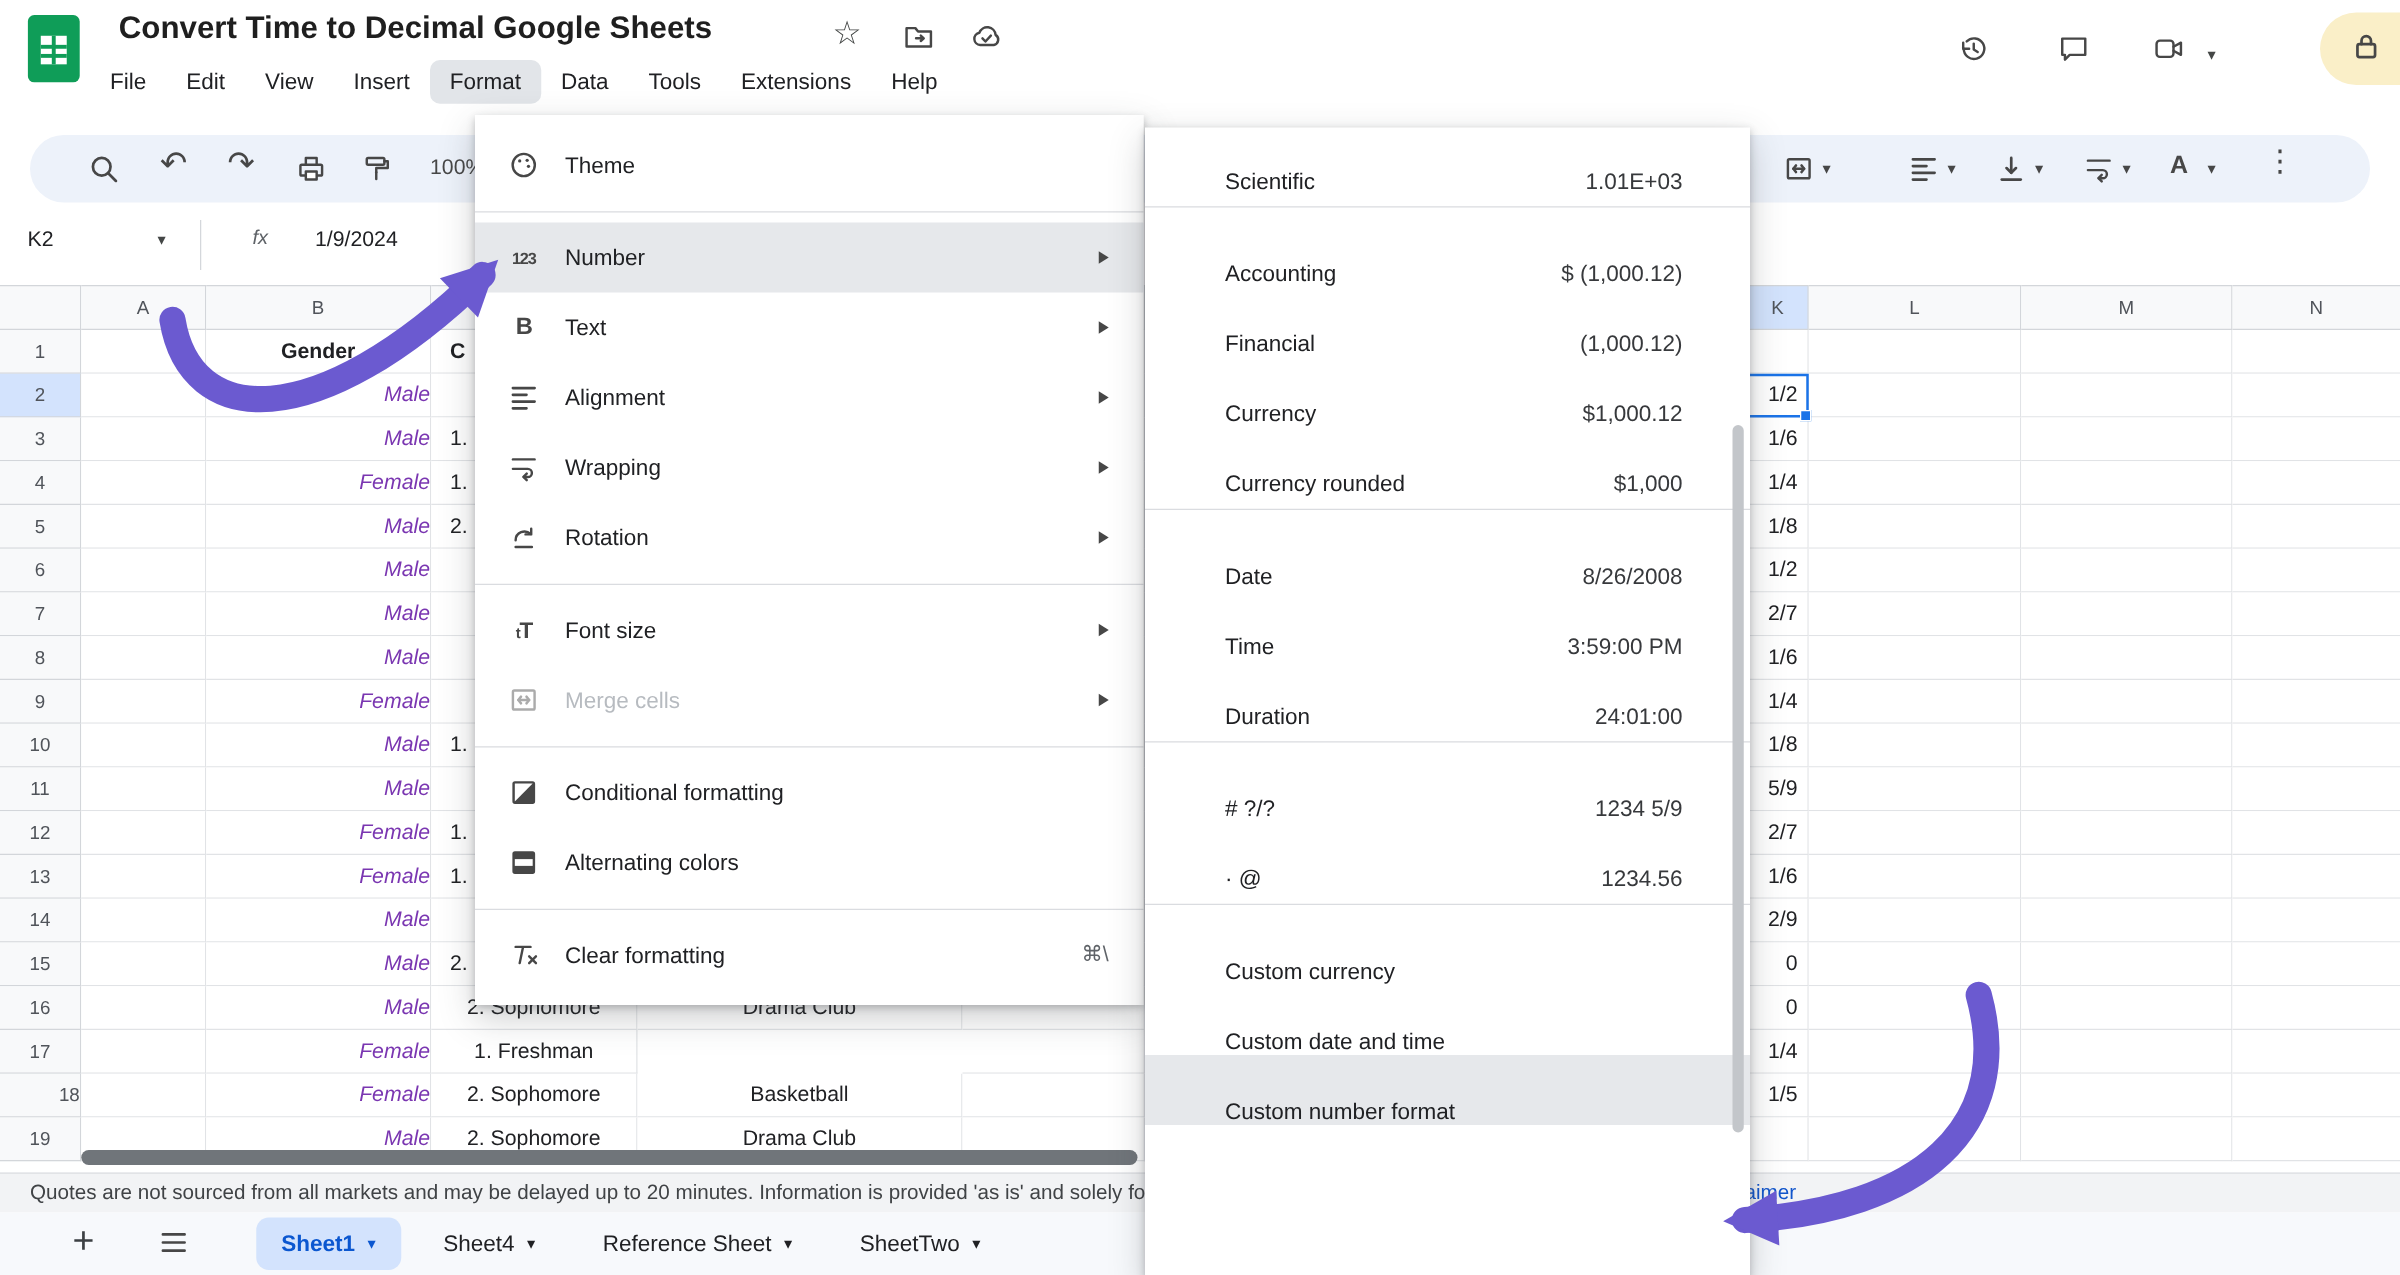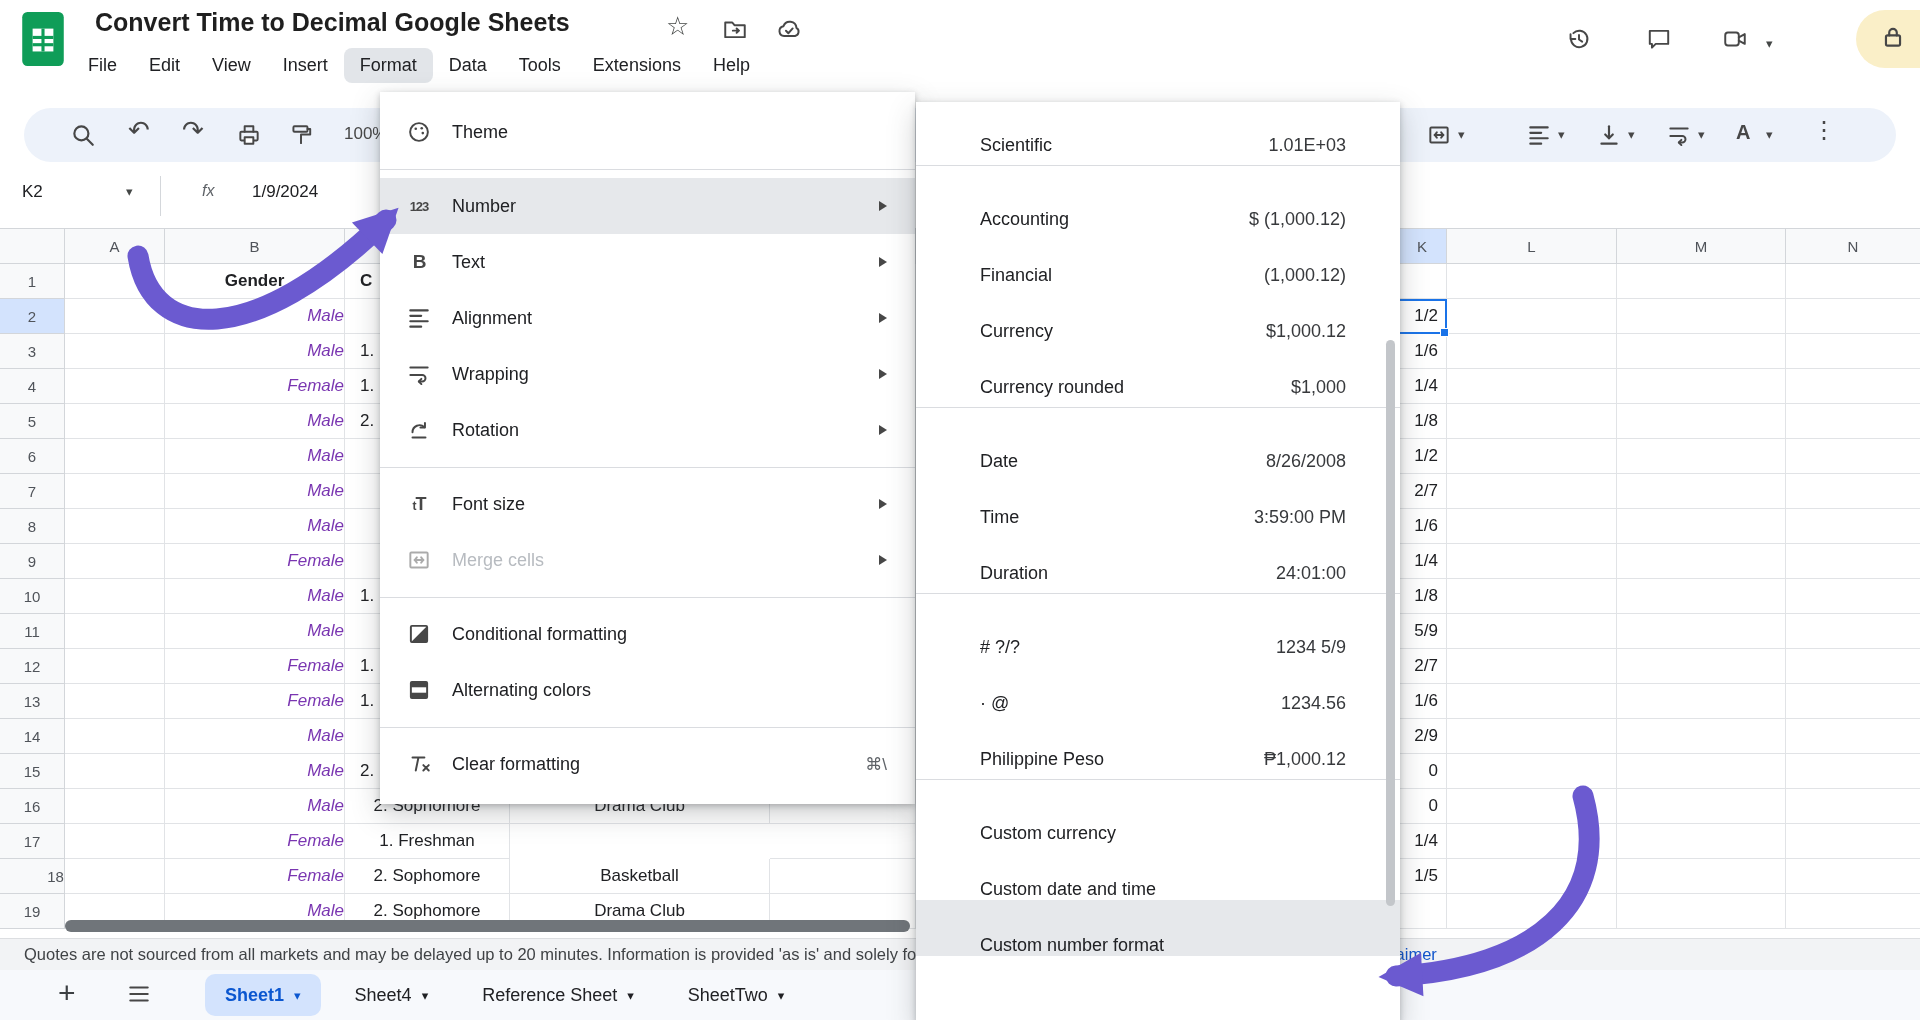--- a/index.html
+++ b/index.html
@@ -572,24 +572,20 @@
       </div>
       <div class="nm-div"></div>
       <div class="nm-row">
         <span class="nm-label"># ?/?</span>
         <span class="nm-ex">1234 5/9</span>
       </div>
       <div class="nm-row">
         <span class="nm-label">· @</span>
         <span class="nm-ex">1234.56</span>
       </div>
-      <div class="nm-row">
-        <span class="nm-label">Philippine Peso</span>
-        <span class="nm-ex">₱1,000.12</span>
-      </div>
       <div class="nm-div"></div>
       <div class="nm-row">
         <span class="nm-label">Custom currency</span>
       </div>
       <div class="nm-row">
         <span class="nm-label">Custom date and time</span>
       </div>
       <div class="nm-row hl">
         <span class="nm-label">Custom number format</span>
       </div>

